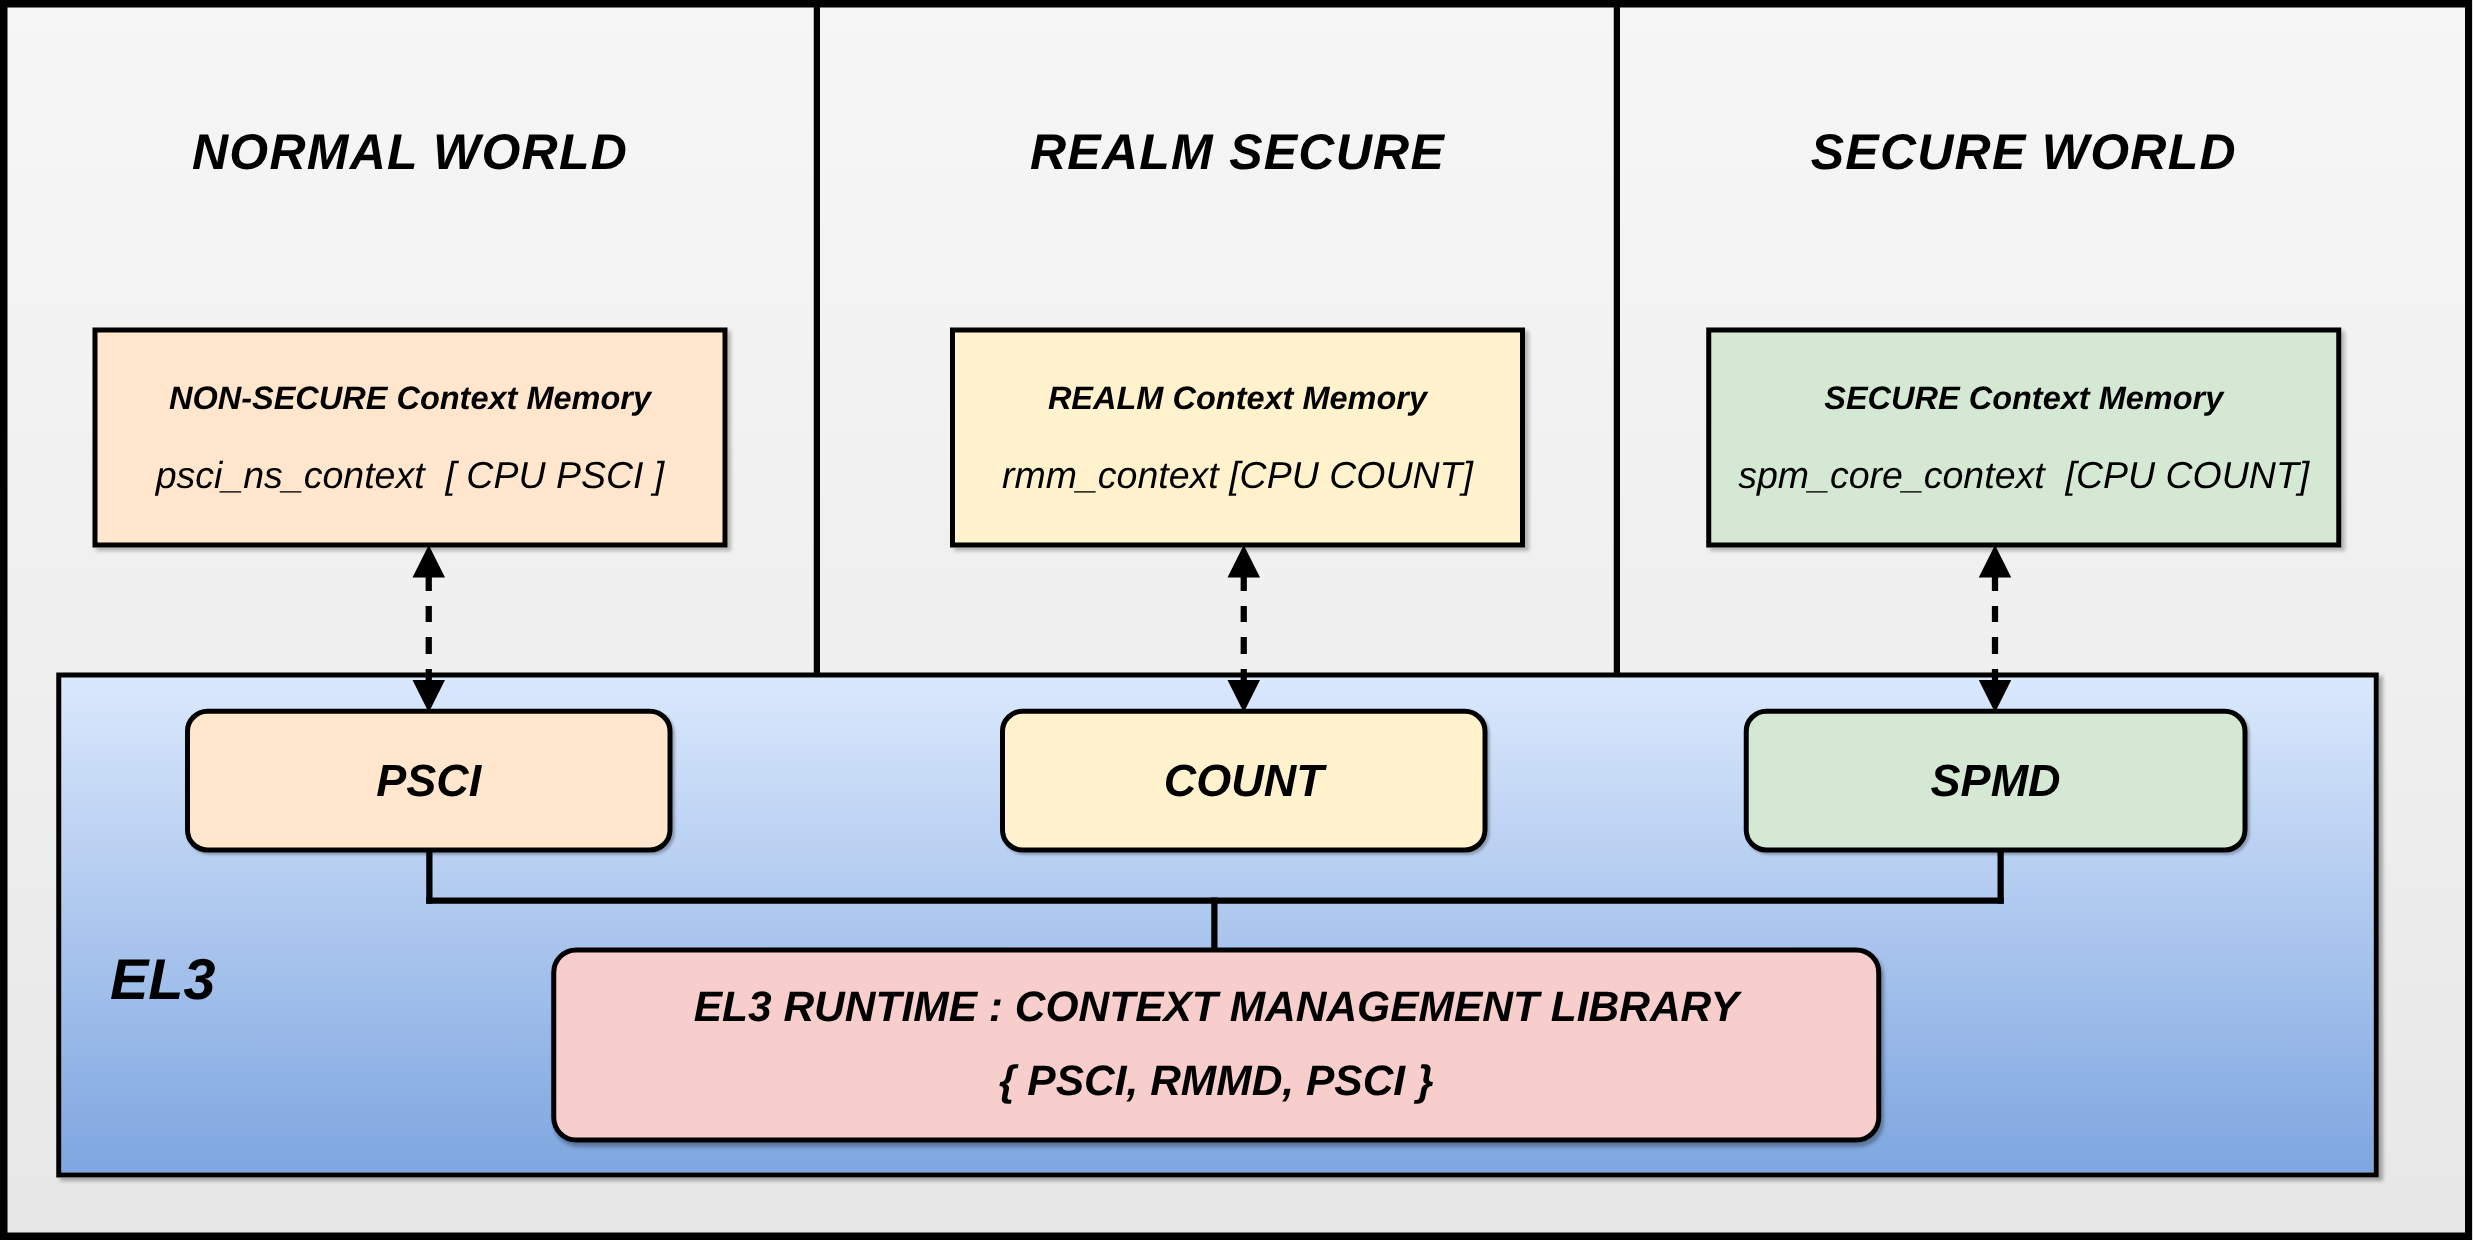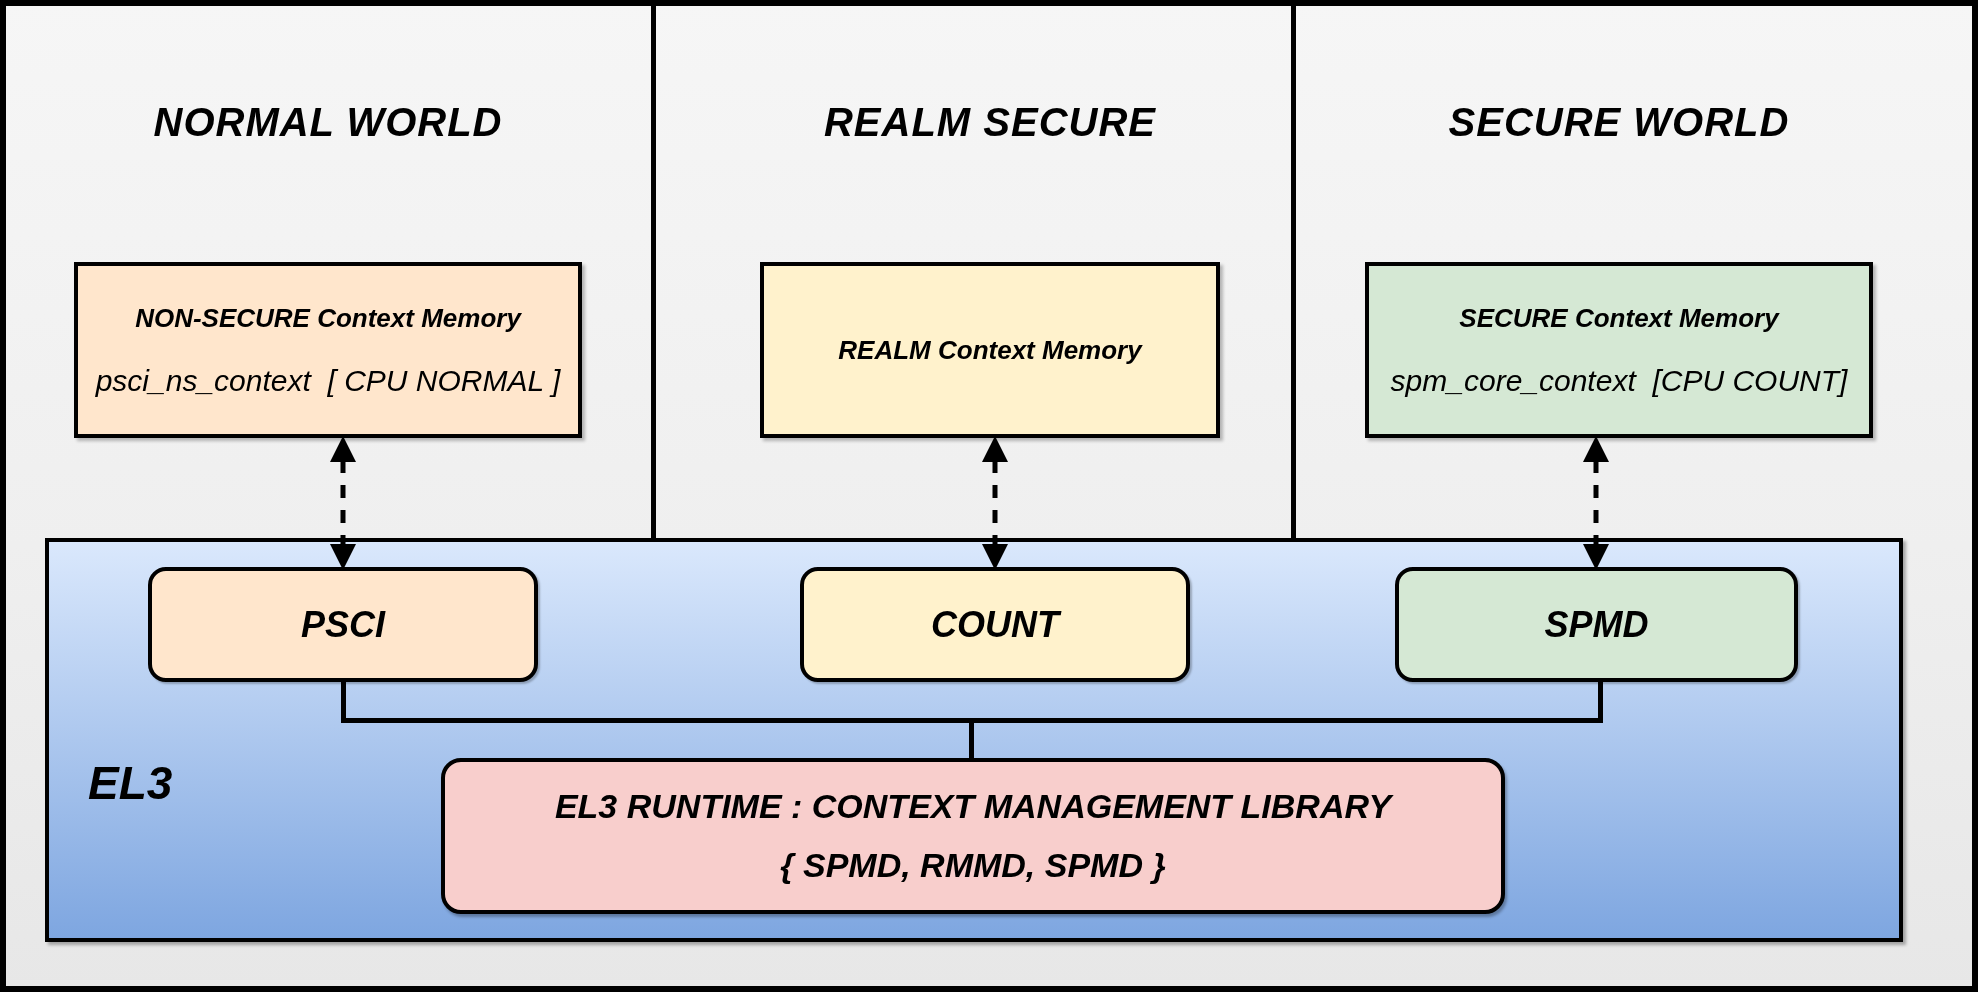--- a/index.html
+++ b/index.html
@@ -148,24 +148,25 @@
 
   <div class="divider d1"></div>
   <div class="divider d2"></div>
 
   <div class="world-title t1">NORMAL WORLD</div>
   <div class="world-title t2">REALM SECURE</div>
   <div class="world-title t3">SECURE WORLD</div>
 
   <div class="mem-box ns">
     <div class="mem-title">NON-SECURE Context Memory</div>
-    <div class="mem-subtitle">psci_ns_context  [ CPU NORMAL ]</div>
+    <div class="mem-subtitle">psci_ns_context  [ CPU PSCI ]</div>
   </div>
   <div class="mem-box realm">
     <div class="mem-title">REALM Context Memory</div>
+    <div class="mem-subtitle">rmm_context [CPU COUNT]</div>
   </div>
   <div class="mem-box secure">
     <div class="mem-title">SECURE Context Memory</div>
     <div class="mem-subtitle">spm_core_context  [CPU COUNT]</div>
   </div>
 
   <div class="sync-arrow a1">
     <div class="arrowhead up"></div>
     <div class="dash-line"></div>
     <div class="arrowhead down"></div>
@@ -188,17 +189,17 @@
   <div class="comp-box rmmd">COUNT</div>
   <div class="comp-box spmd">SPMD</div>
 
   <div class="conn psci-stub"></div>
   <div class="conn spmd-stub"></div>
   <div class="conn bus"></div>
   <div class="conn runtime-drop"></div>
 
   <div class="runtime-box">
     <div class="runtime-line">EL3 RUNTIME : CONTEXT MANAGEMENT LIBRARY</div>
-    <div class="runtime-line">{ SPMD, RMMD, SPMD }</div>
+    <div class="runtime-line">{ PSCI, RMMD, PSCI }</div>
   </div>
 
   <div class="frame"></div>
 </div>
 
 </body></html>

